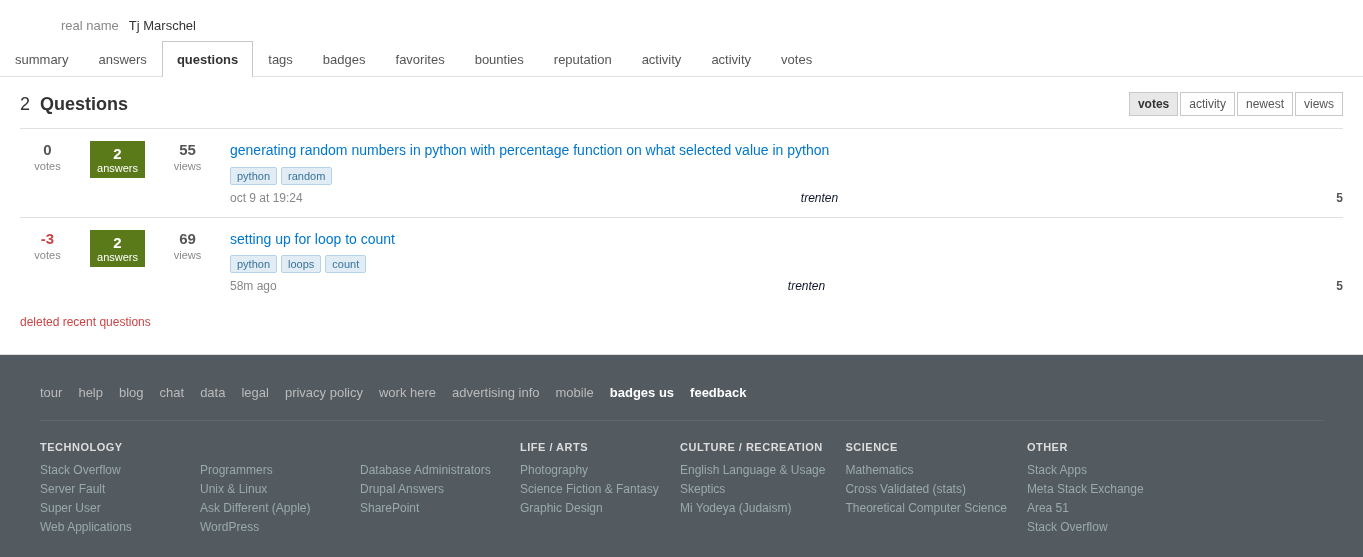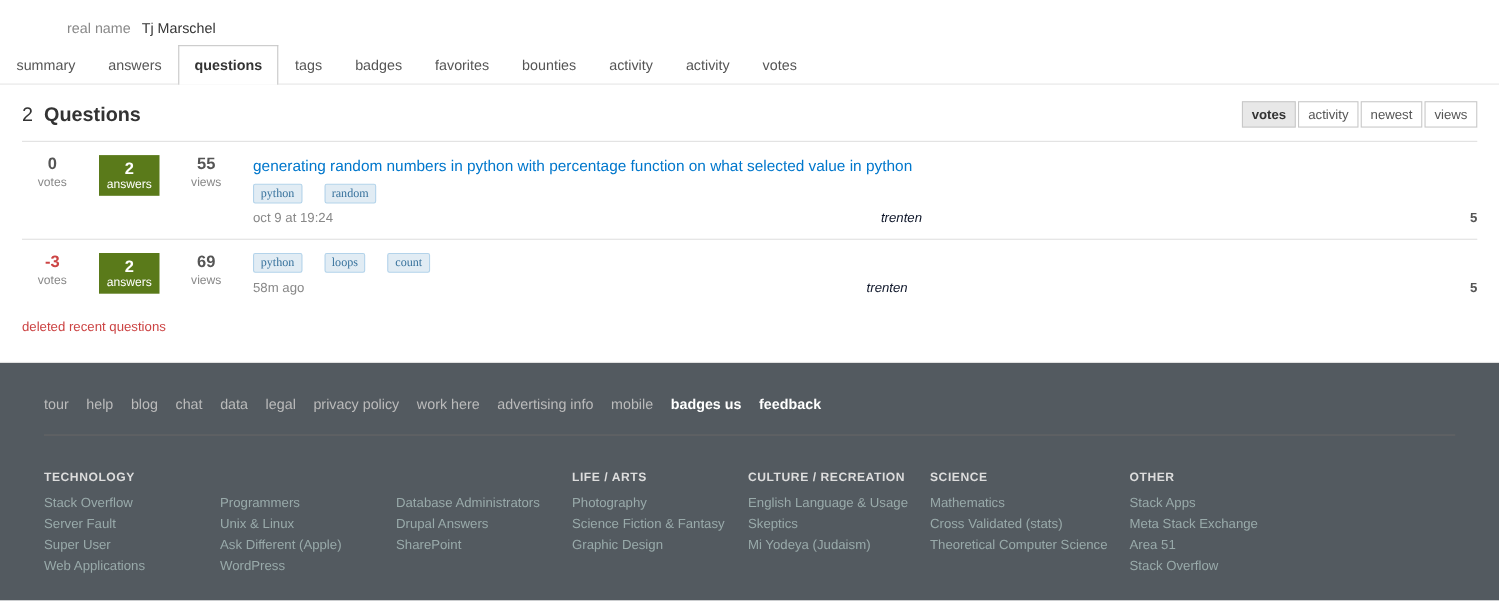--- a/index.html
+++ b/index.html
@@ -128,21 +128,21 @@
     }
 
     .q-content { flex: 1; }
     .q-title {
       font-size: 14px;
       color: #0077cc;
       cursor: pointer;
       line-height: 1.4;
       margin-bottom: 6px;
     }
-    .q-tags { display: flex; gap: 20px; flex-wrap: wrap; margin-bottom: 6px; font-family: Liberation Serif, serif; }
+    .q-tags { display: flex; gap: 4px; flex-wrap: wrap; margin-bottom: 6px; }
     .q-tag {
       background: #e1ecf4;
       color: #39739d;
       padding: 2px 6px;
       font-size: 11px;
       border: 1px solid #b3d3ea;
       border-radius: 2px;
       cursor: pointer;
     }
 
@@ -170,21 +170,21 @@
       background: #535a60;
       color: #bbb;
       padding: 20px 40px;
     }
     .footer-nav {
       display: flex;
       gap: 16px;
       padding: 10px 0 20px 0;
       flex-wrap: wrap;
       border-bottom: 1px solid #666;
-      margin-bottom: 32px;
+      margin-bottom: 20px;
     }
     .footer-nav a {
       color: #bbb;
       font-size: 13px;
       text-decoration: none;
       cursor: pointer;
     }
     .footer-nav a.bold { color: #fff; font-weight: bold; }
 
     .footer-columns {
@@ -225,20 +225,21 @@
 </div>
 
 <div class="profile-tabs" id="profile-tabs-container">
 <a class="profile-tab">summary</a>
     <a class="profile-tab">answers</a>
     <a class="profile-tab active">questions</a>
     <a class="profile-tab">tags</a>
     <a class="profile-tab">badges</a>
     <a class="profile-tab">favorites</a>
     <a class="profile-tab">bounties</a>
+    <a class="profile-tab">reputation</a>
     <a class="profile-tab">activity</a>
     <a class="profile-tab">activity</a>
     <a class="profile-tab">votes</a>
   </div>
 
 <div class="questions-section">
   <div class="questions-header">
     <h2 class="questions-title">
       <span>2</span>
       &nbsp;<strong>Questions</strong>
@@ -289,20 +290,21 @@
       <div class="q-answers-badge">
         <span class="ans-num">2</span>
         <span class="ans-label">answers</span>
       </div>
     </div>
     <div class="q-stats">
       <span class="q-stat-num">69</span>
       <span class="q-stat-label">views</span>
     </div>
     <div class="q-content">
+      <div class="q-title">setting up for loop to count</div>
       <div class="q-tags">
         <span class="q-tag">python</span>
             <span class="q-tag">loops</span>
             <span class="q-tag">count</span>
       </div>
       <div class="q-meta">
         <span>58m ago</span>
         <span class="q-meta-user">trenten</span>
         <span class="q-meta-rep">5</span>
       </div>

